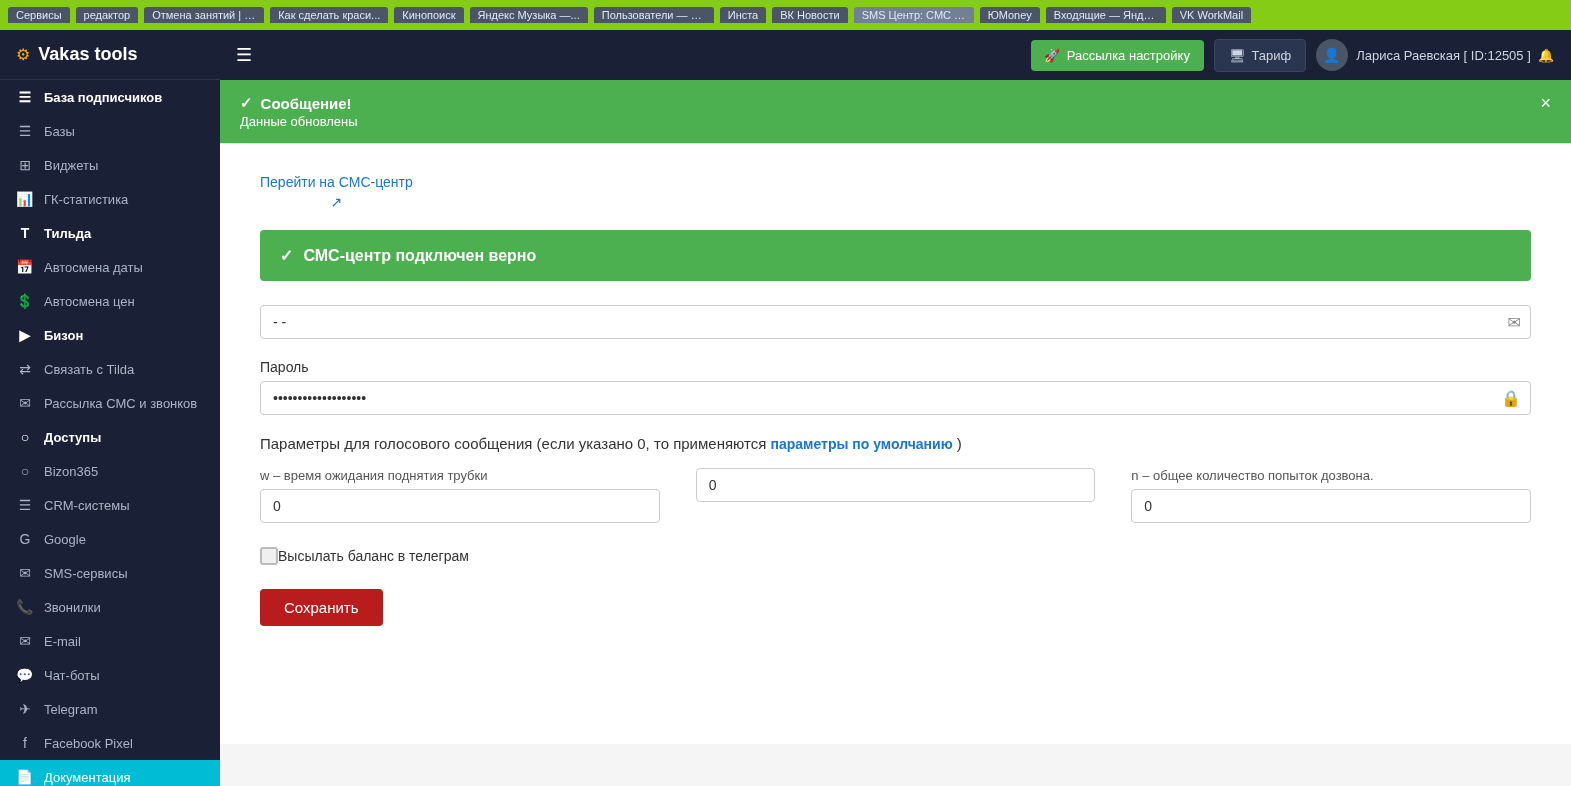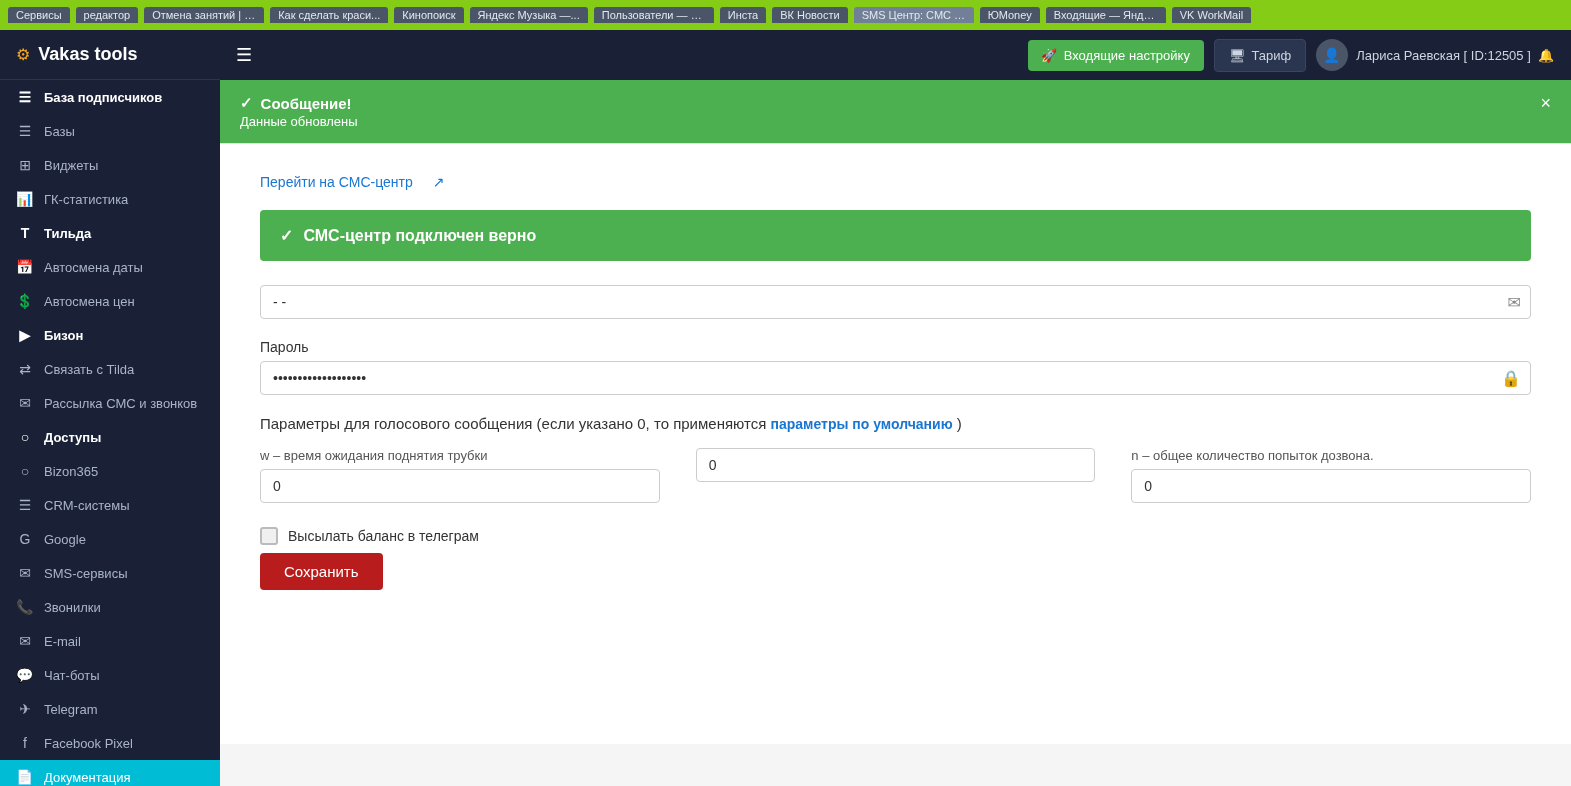--- a/index.html
+++ b/index.html
@@ -179,22 +179,23 @@
       font-weight: normal;
     }
 
     .link-sms {
       color: #1976d2;
       font-size: 14px;
       cursor: pointer;
       text-decoration: none;
       display: inline-flex;
       align-items: center;
-      gap: 20px;
+      gap: 4px;
       margin-bottom: 20px;
+      flex-direction: column;
     }
 
     .status-banner {
       background: #4caf50;
       color: #fff;
       padding: 16px 20px;
       border-radius: 4px;
       font-size: 16px;
       font-weight: bold;
       display: flex;
@@ -256,22 +257,21 @@
       border-radius: 4px;
       padding: 8px 12px;
       font-size: 14px;
       color: #333;
       outline: none;
     }
 
     .checkbox-row {
       display: flex;
       align-items: center;
-      gap: 10px;
-      margin-bottom: 8px;
+      margin-bottom: 24px;
     }
     .checkbox-custom {
       width: 18px;
       height: 18px;
       border: 2px solid #bbb;
       border-radius: 3px;
       background: #f0f0f0;
       cursor: pointer;
       flex-shrink: 0;
     }
@@ -404,21 +404,21 @@
 
   <div class="main-wrapper">
 
     <div class="header">
       <div class="header-left">
         <span class="hamburger">☰</span>
       </div>
       <div class="header-right">
         <button class="btn-order">
           <span>🚀</span>
-          <span>Входящие настройку</span>
+          <span>Рассылка настройку</span>
         </button>
         <button class="btn-tariff">
           <span>🖥</span>
           <span>Тариф</span>
         </button>
         <div class="user-info">
           <div class="user-avatar">👤</div>
           <span>Лариса Раевская [ ID:12505 ]</span>
           <span>🔔</span>
         </div>

